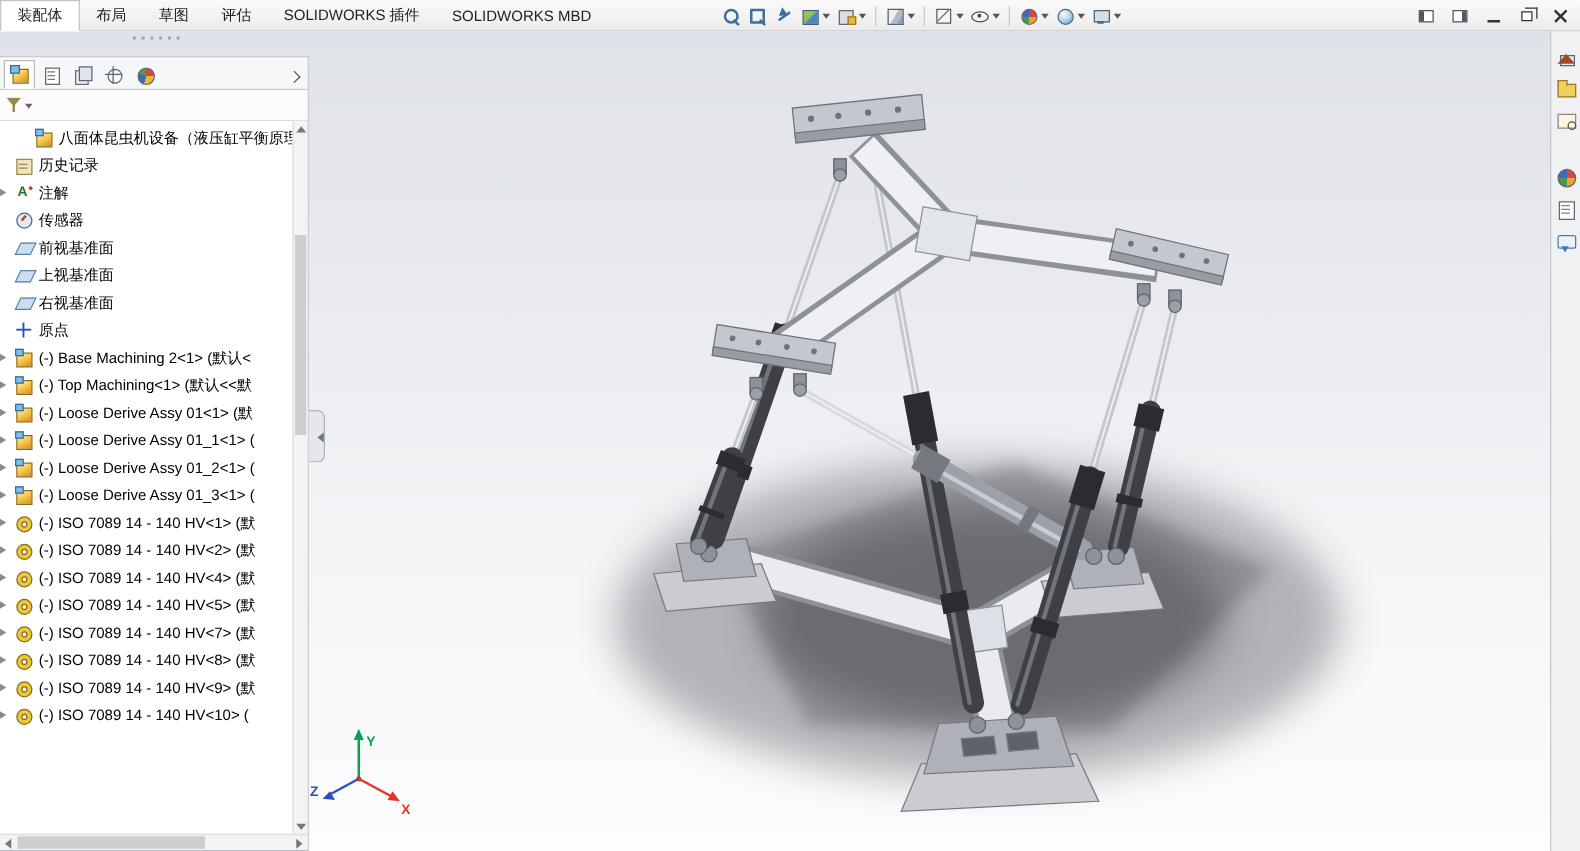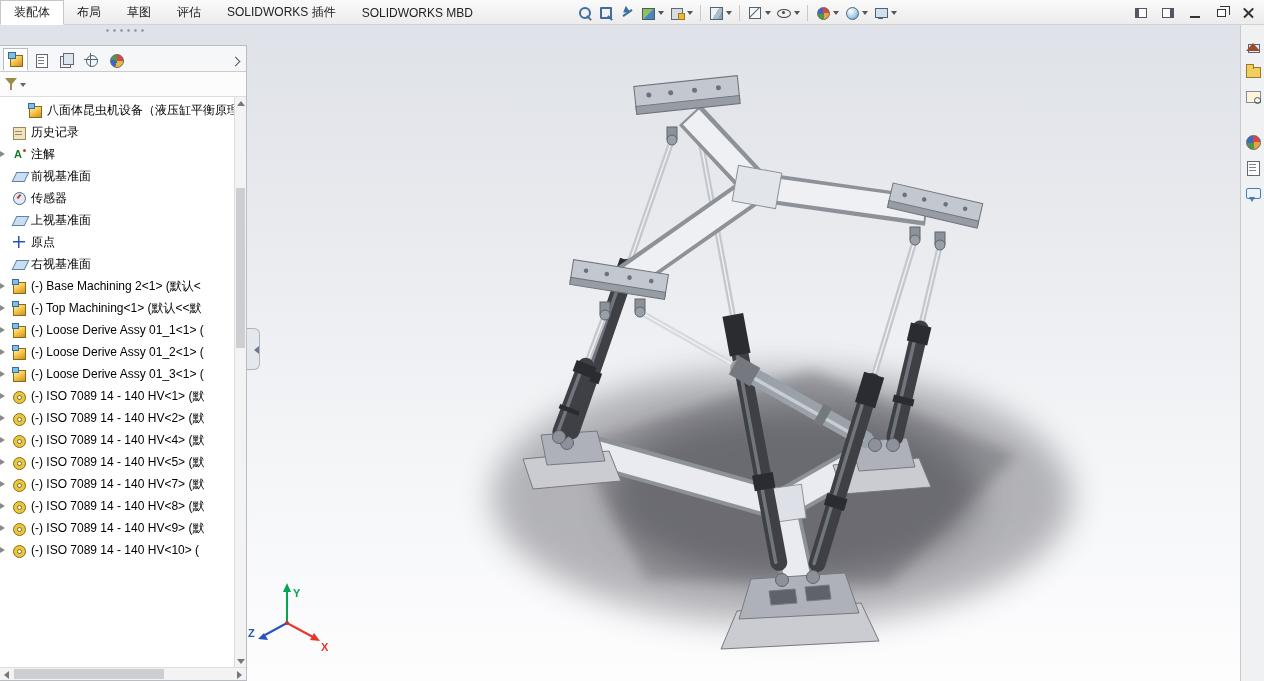--- a/index.html
+++ b/index.html
@@ -415,52 +415,57 @@
         <span class="t-icon ti-history"></span>
         <span class="t-label">历史记录</span>
       </div>
       <div class="tree-row">
         <span class="expander"></span>
         <span class="t-icon ti-annotations"></span>
         <span class="t-label">注解</span>
       </div>
       <div class="tree-row">
         <span class="expander hidden"></span>
+        <span class="t-icon ti-sensors"></span>
+        <span class="t-label">传感器</span>
+      </div>
+      <div class="tree-row">
+        <span class="expander hidden"></span>
         <span class="t-icon ti-plane"></span>
         <span class="t-label">前视基准面</span>
       </div>
       <div class="tree-row">
         <span class="expander hidden"></span>
-        <span class="t-icon ti-sensors"></span>
-        <span class="t-label">传感器</span>
-      </div>
-      <div class="tree-row">
-        <span class="expander hidden"></span>
         <span class="t-icon ti-plane"></span>
         <span class="t-label">上视基准面</span>
       </div>
       <div class="tree-row">
         <span class="expander hidden"></span>
+        <span class="t-icon ti-plane"></span>
+        <span class="t-label">右视基准面</span>
+      </div>
+      <div class="tree-row">
+        <span class="expander hidden"></span>
         <span class="t-icon ti-origin"></span>
         <span class="t-label">原点</span>
       </div>
       <div class="tree-row">
-        <span class="expander hidden"></span>
-        <span class="t-icon ti-plane"></span>
-        <span class="t-label">右视基准面</span>
-      </div>
-      <div class="tree-row">
         <span class="expander"></span>
         <span class="t-icon ti-assembly"></span>
         <span class="t-label">(-) Base Machining 2&lt;1&gt; (默认&lt;</span>
       </div>
       <div class="tree-row">
         <span class="expander"></span>
         <span class="t-icon ti-assembly"></span>
         <span class="t-label">(-) Top Machining&lt;1&gt; (默认&lt;&lt;默</span>
+      </div>
+      <div class="tree-row">
+        <span class="expander"></span>
+        <span class="t-icon ti-assembly"></span>
+        <span class="t-label">(-) Loose Derive Assy 01&lt;1&gt; (默</span>
       </div>
       <div class="tree-row">
         <span class="expander"></span>
         <span class="t-icon ti-assembly"></span>
         <span class="t-label">(-) Loose Derive Assy 01_1&lt;1&gt; (</span>
       </div>
       <div class="tree-row">
         <span class="expander"></span>
         <span class="t-icon ti-assembly"></span>
         <span class="t-label">(-) Loose Derive Assy 01_2&lt;1&gt; (</span>

